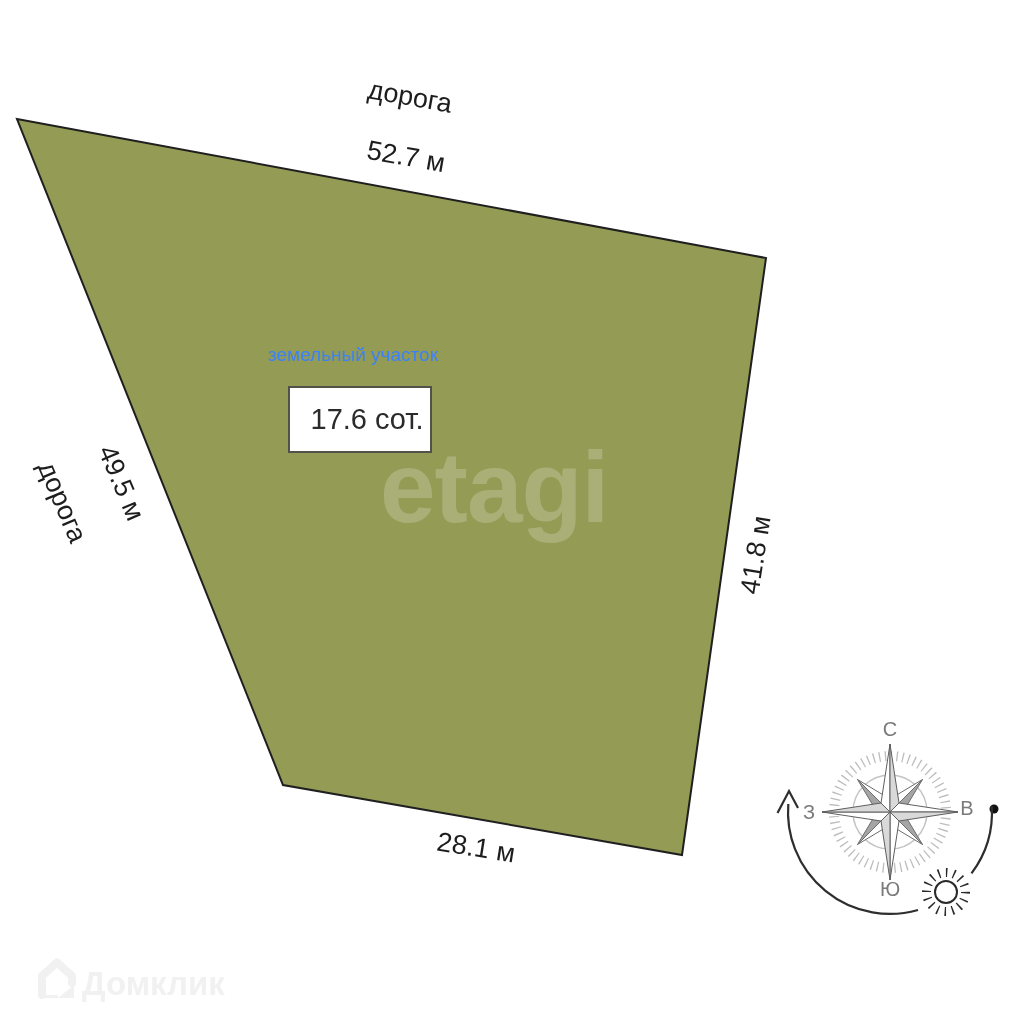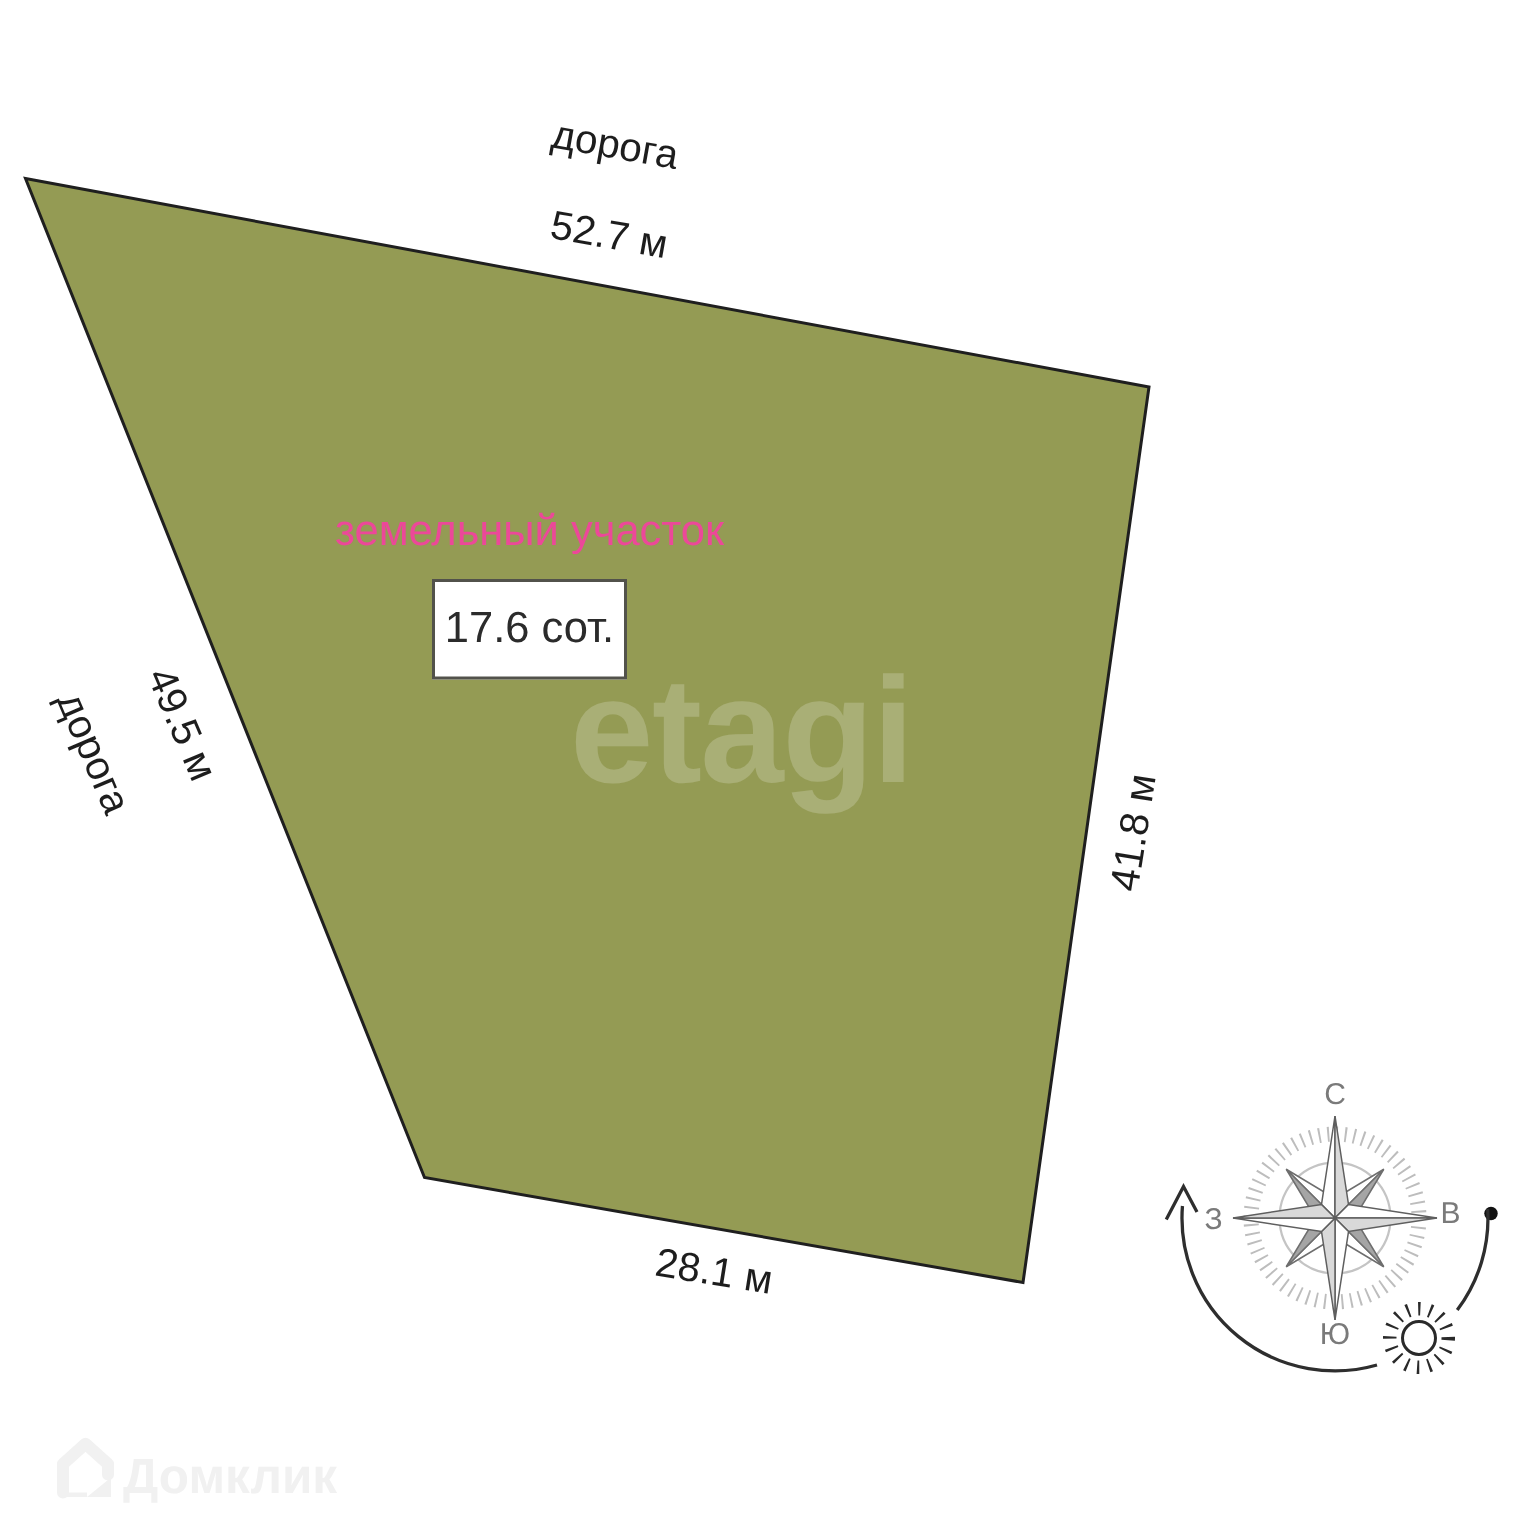--- a/index.html
+++ b/index.html
@@ -29,34 +29,35 @@
   .lbl-road-top    { left: 410px; top: 97px;  transform: translate(-50%,-50%) rotate(10deg); }
   .lbl-len-top     { left: 406px; top: 157px; transform: translate(-50%,-50%) rotate(10deg); }
   .lbl-road-left   { left: 62px;  top: 502px; transform: translate(-50%,-50%) rotate(67deg); }
   .lbl-len-left    { left: 121px; top: 483px; transform: translate(-50%,-50%) rotate(67deg); }
   .lbl-len-right   { left: 756px; top: 555px; transform: translate(-50%,-50%) rotate(-81deg); }
   .lbl-len-bottom  { left: 476px; top: 848px; transform: translate(-50%,-50%) rotate(9deg); }
   .plot-name {
     position: absolute;
     left: 353px; top: 355px;
     transform: translate(-50%,-50%);
-    color: #ec4899;
-    font-size: 29px;
+    color: #3b82f6;
+    font-size: 19px;
     white-space: nowrap;
   }
   .area-box {
     position: absolute;
     left: 288px; top: 386px;
     width: 126px; height: 63px;
     background: #ffffff;
     border: 2px solid #52524b;
     display: flex; align-items: center; justify-content: center;
     font-size: 29px;
     color: #2b2b2b;
     white-space: nowrap;
+    padding-left: 14px;
   }
   .etagi-mark {
     position: absolute;
     left: 380px; top: 437px;
     font-size: 100px;
     font-weight: bold;
     line-height: 1;
     color: rgba(255,255,255,0.20);
     letter-spacing: -1px;
     user-select: none;

